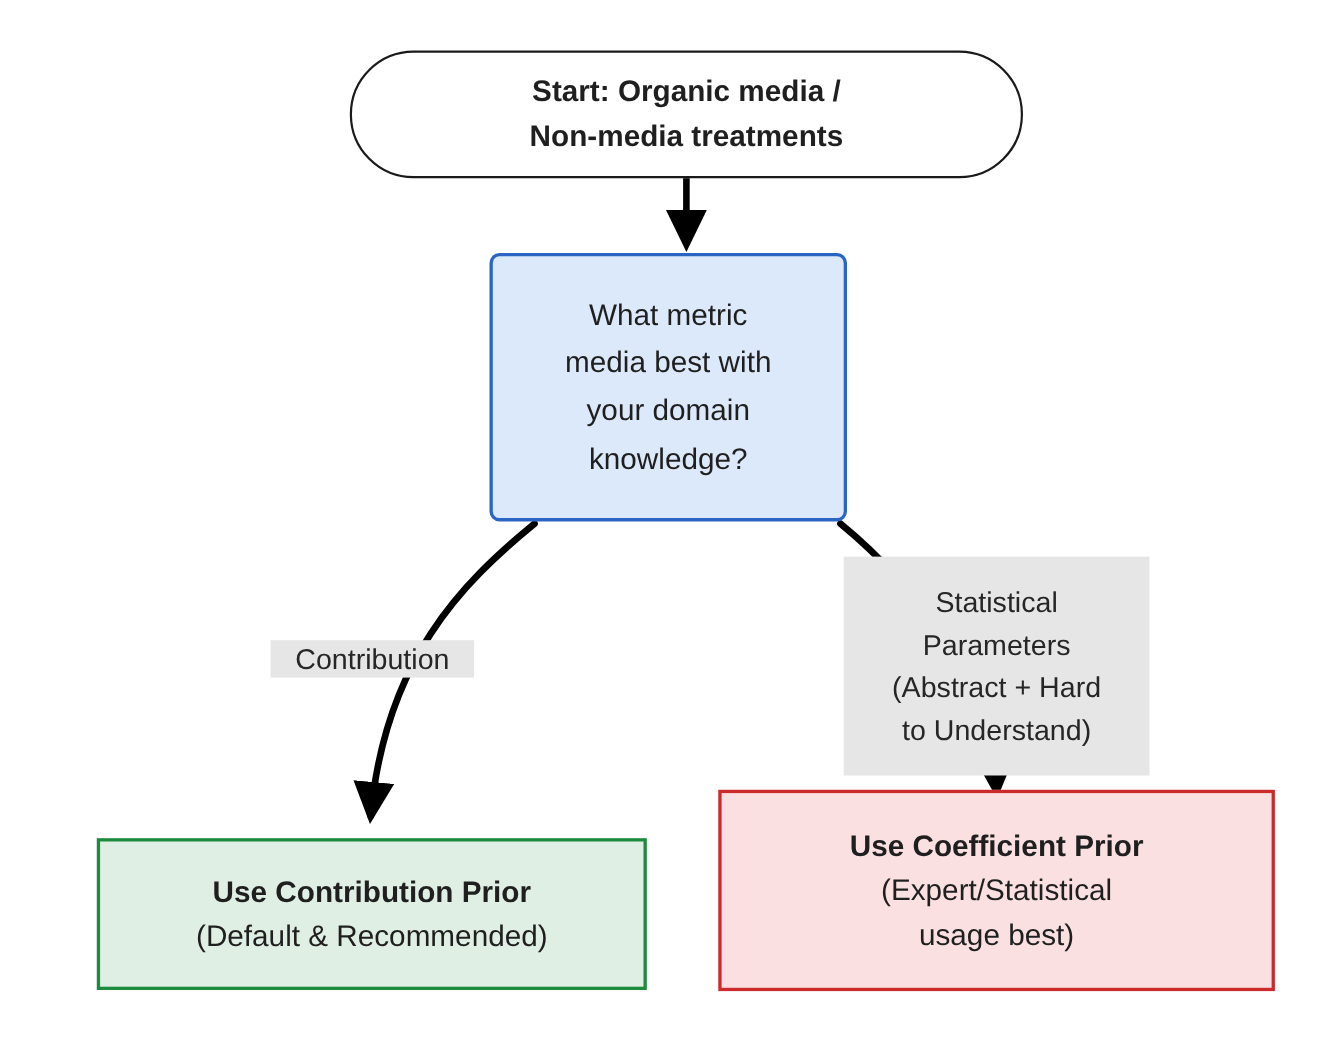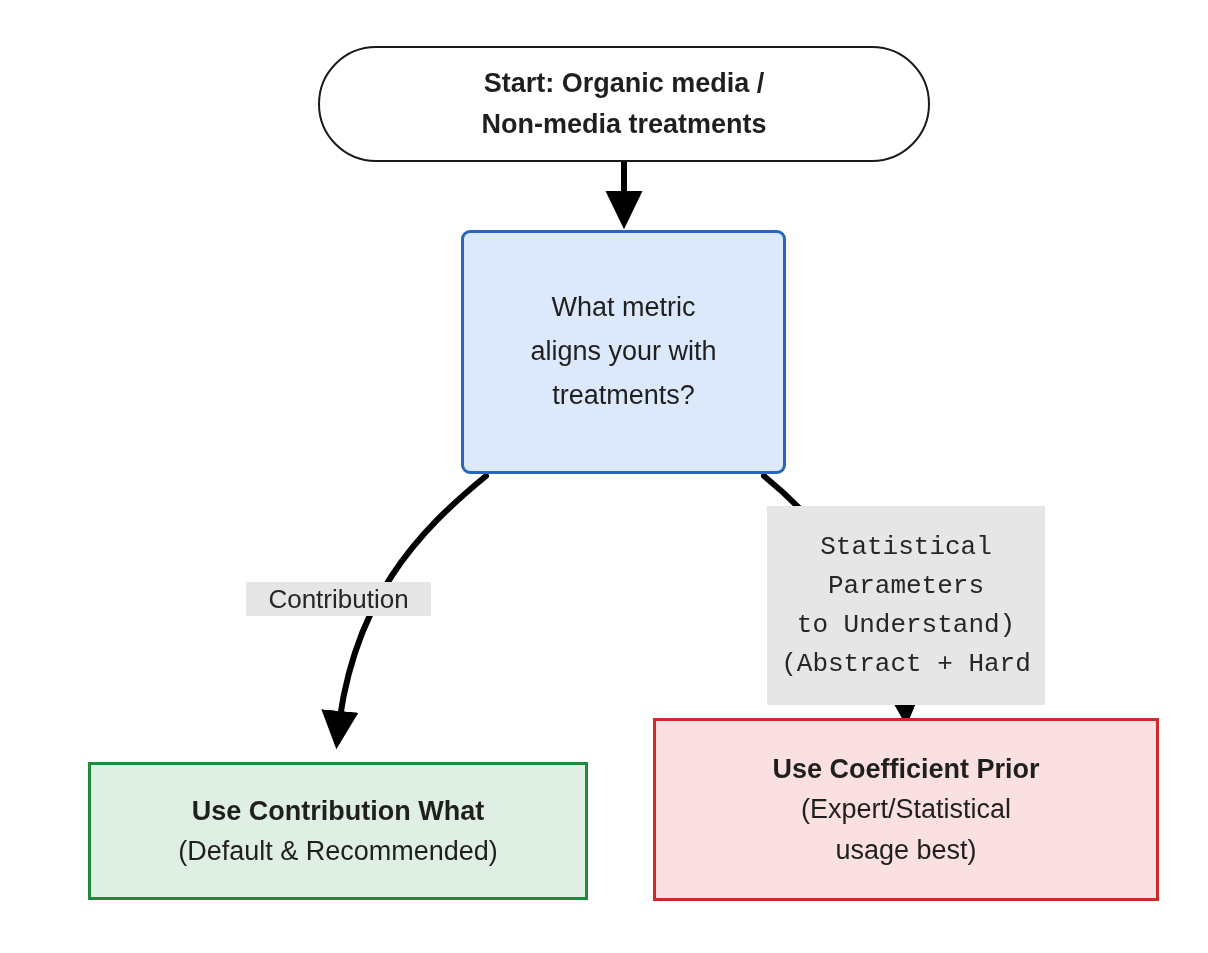--- a/index.html
+++ b/index.html
@@ -50,21 +50,21 @@
     background: #ffffff;
     font-size: 27px;
     font-weight: bold;
     line-height: 1.52;
     z-index: 3;
   }
   .node-start .ln { display: block; }
 
   
   .node-decision {
-    left: 461px;
+    left: 445px;
     top: 230px;
     width: 325px;
     height: 244px;
     border: 3px solid #2b65c4;
     border-radius: 9px;
     background: #dbe9fa;
     font-size: 27px;
     line-height: 1.62;
     z-index: 3;
   }
@@ -122,21 +122,20 @@
     left: 246px;
     top: 582px;
     width: 185px;
     height: 34px;
   }
   .label-statistical {
     left: 767px;
     top: 506px;
     width: 278px;
     height: 199px;
-    font-family: Liberation Mono, monospace;
   }
 </style>
 </head>
 <body>
 
 <div id="canvas">
 
   <svg id="edges" viewBox="0 0 1208 953" xmlns="http://www.w3.org/2000/svg">
     <defs>
       <marker id="arrowhead" markerWidth="7" markerHeight="7" refX="5.2" refY="3.5" orient="auto" markerUnits="strokeWidth">
@@ -157,41 +156,42 @@
     </g>
   </svg>
 
   <div class="node node-start">
     <span class="ln">Start: Organic media /</span>
     <span class="ln">Non-media treatments</span>
   </div>
 
   <div class="node node-decision">
     <span class="ln">What metric</span>
-    <span class="ln">aligns your with</span>
-    <span class="ln">treatments?</span>
+    <span class="ln">media best with</span>
+    <span class="ln">your domain</span>
+    <span class="ln">knowledge?</span>
   </div>
 
   <div class="node node-green">
-    <span class="title-bold">Use Contribution What</span>
+    <span class="title-bold">Use Contribution Prior</span>
     <span class="sub-reg">(Default &amp; Recommended)</span>
   </div>
 
   <div class="node node-red">
     <span class="title-bold">Use Coefficient Prior</span>
     <span class="sub-reg">
       <span class="ln">(Expert/Statistical</span>
       <span class="ln">usage best)</span>
     </span>
   </div>
 
   <div class="edge-label label-contribution">
     <span class="ln">Contribution</span>
   </div>
 
   <div class="edge-label label-statistical">
     <span class="ln">Statistical</span>
     <span class="ln">Parameters</span>
+    <span class="ln">(Abstract + Hard</span>
     <span class="ln">to Understand)</span>
-    <span class="ln">(Abstract + Hard</span>
   </div>
 
 </div>
 
 </body></html>

